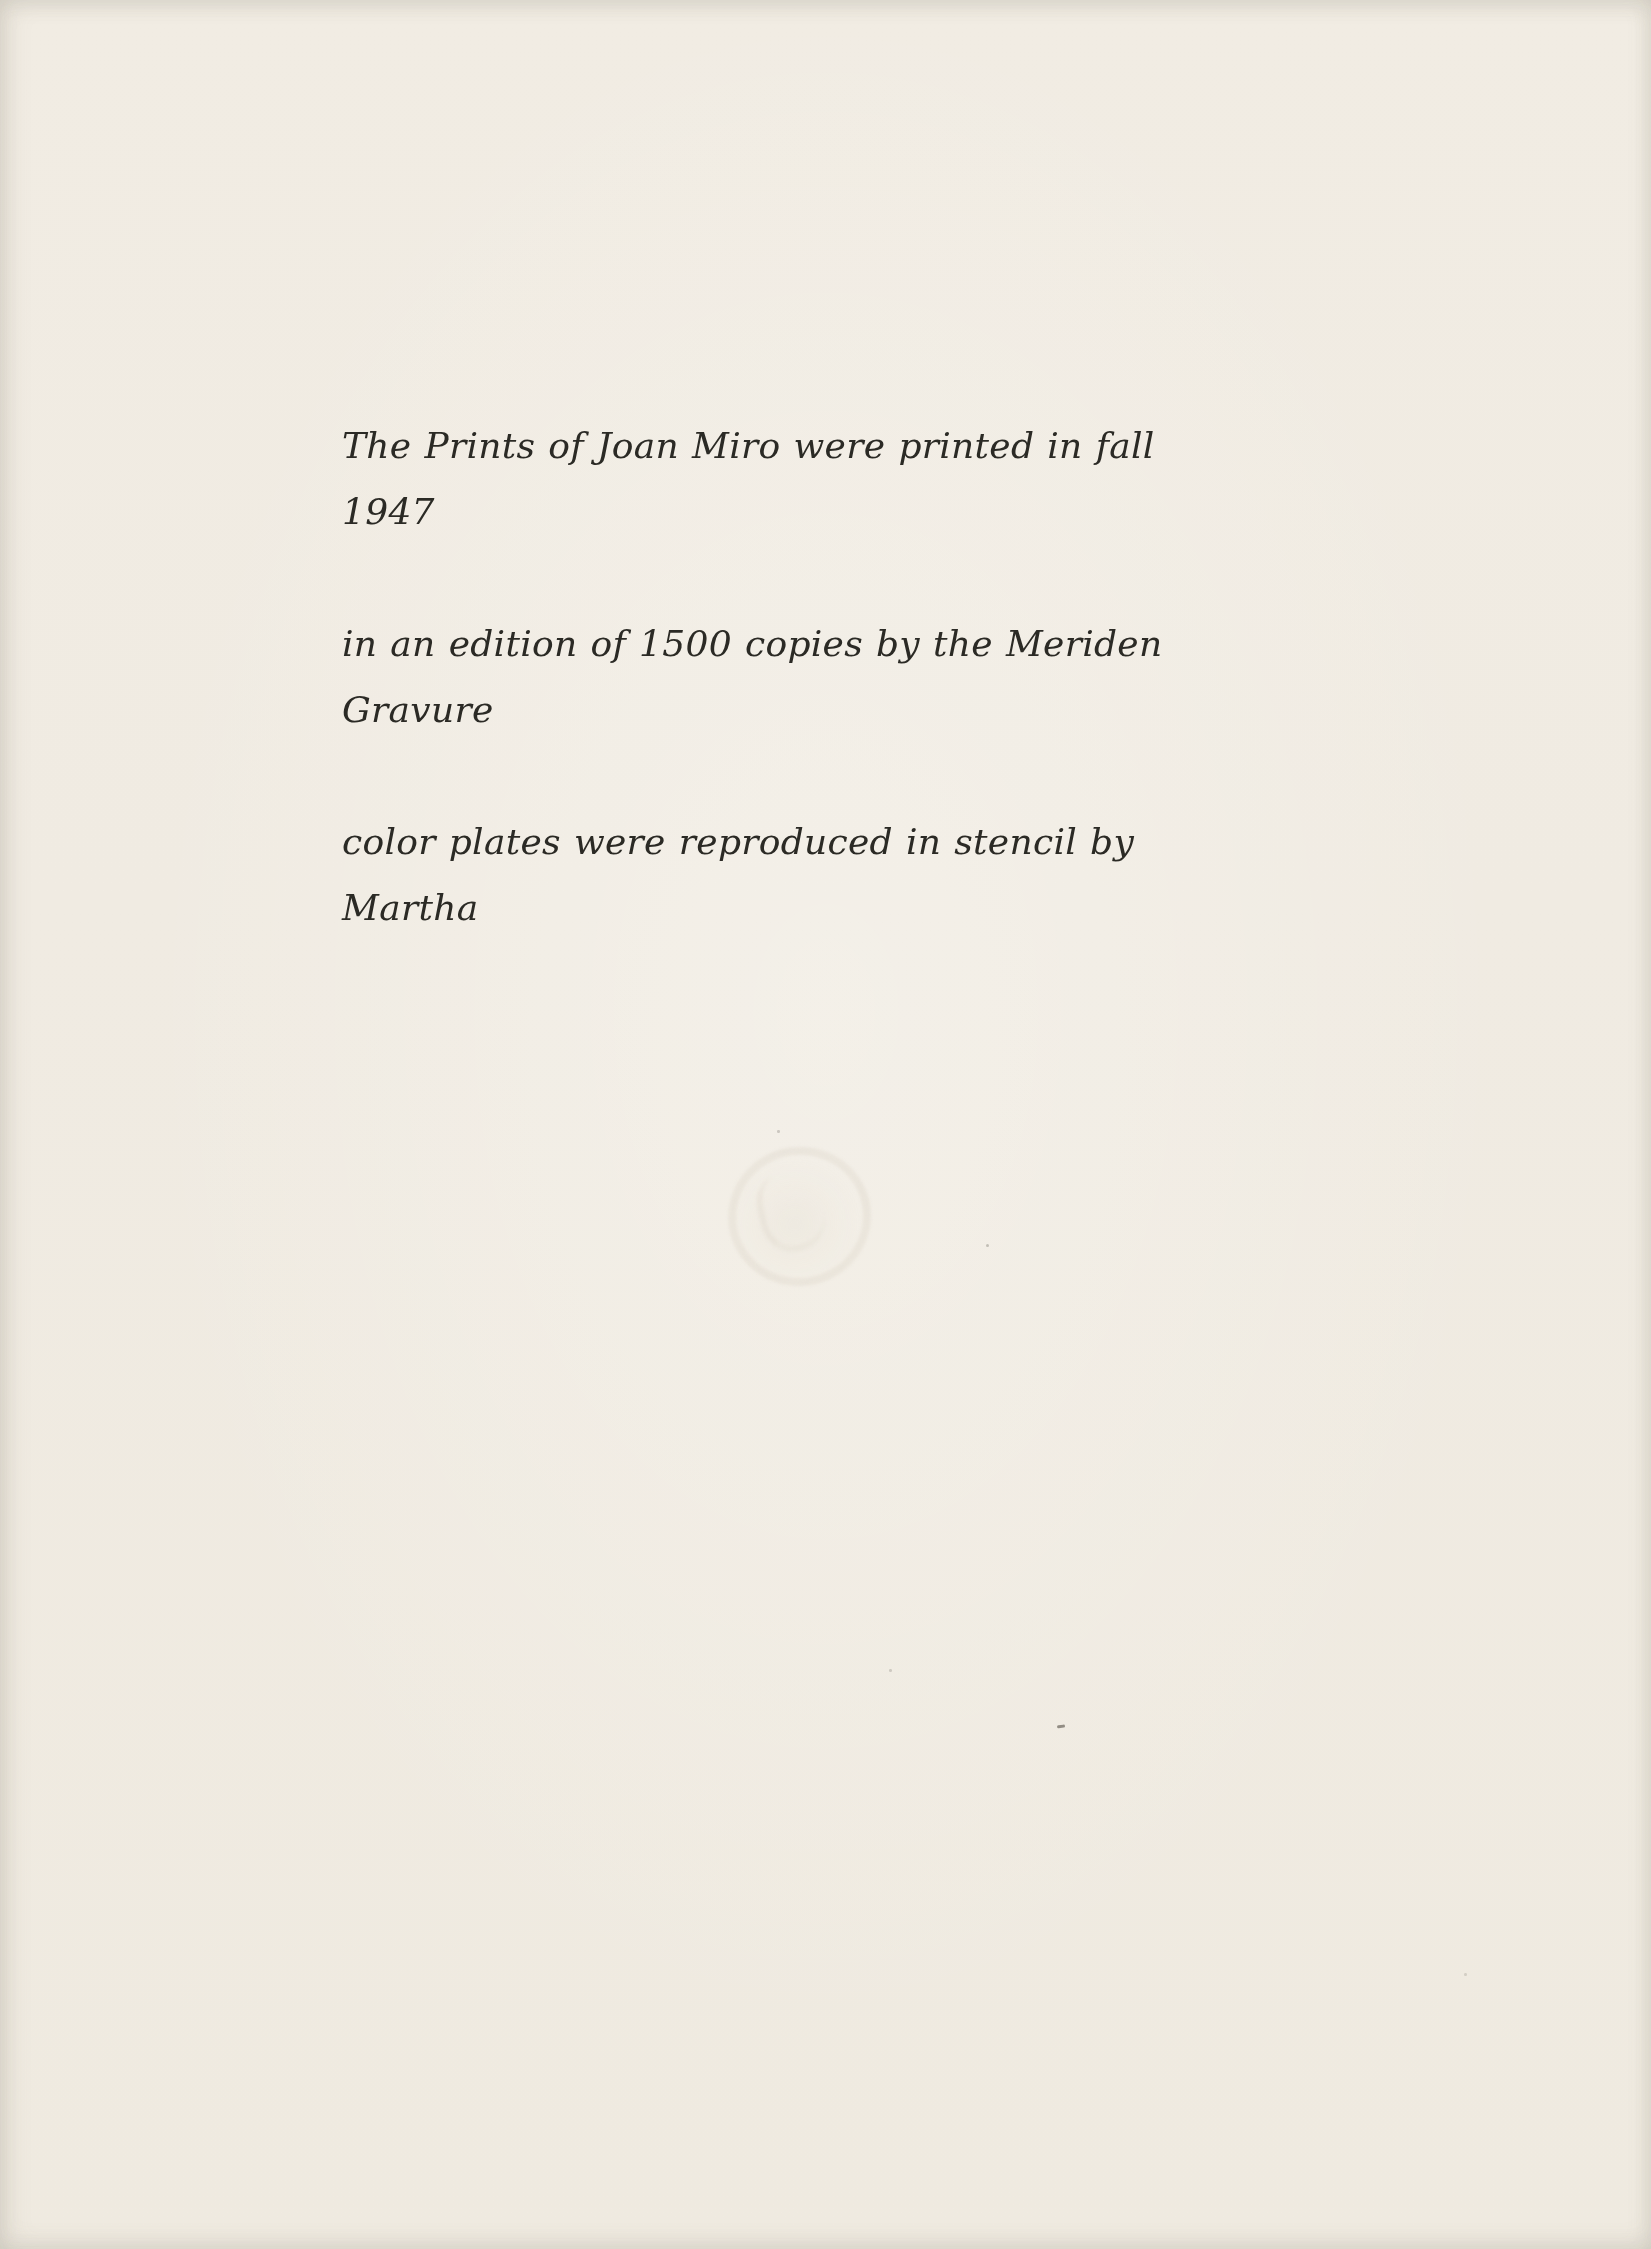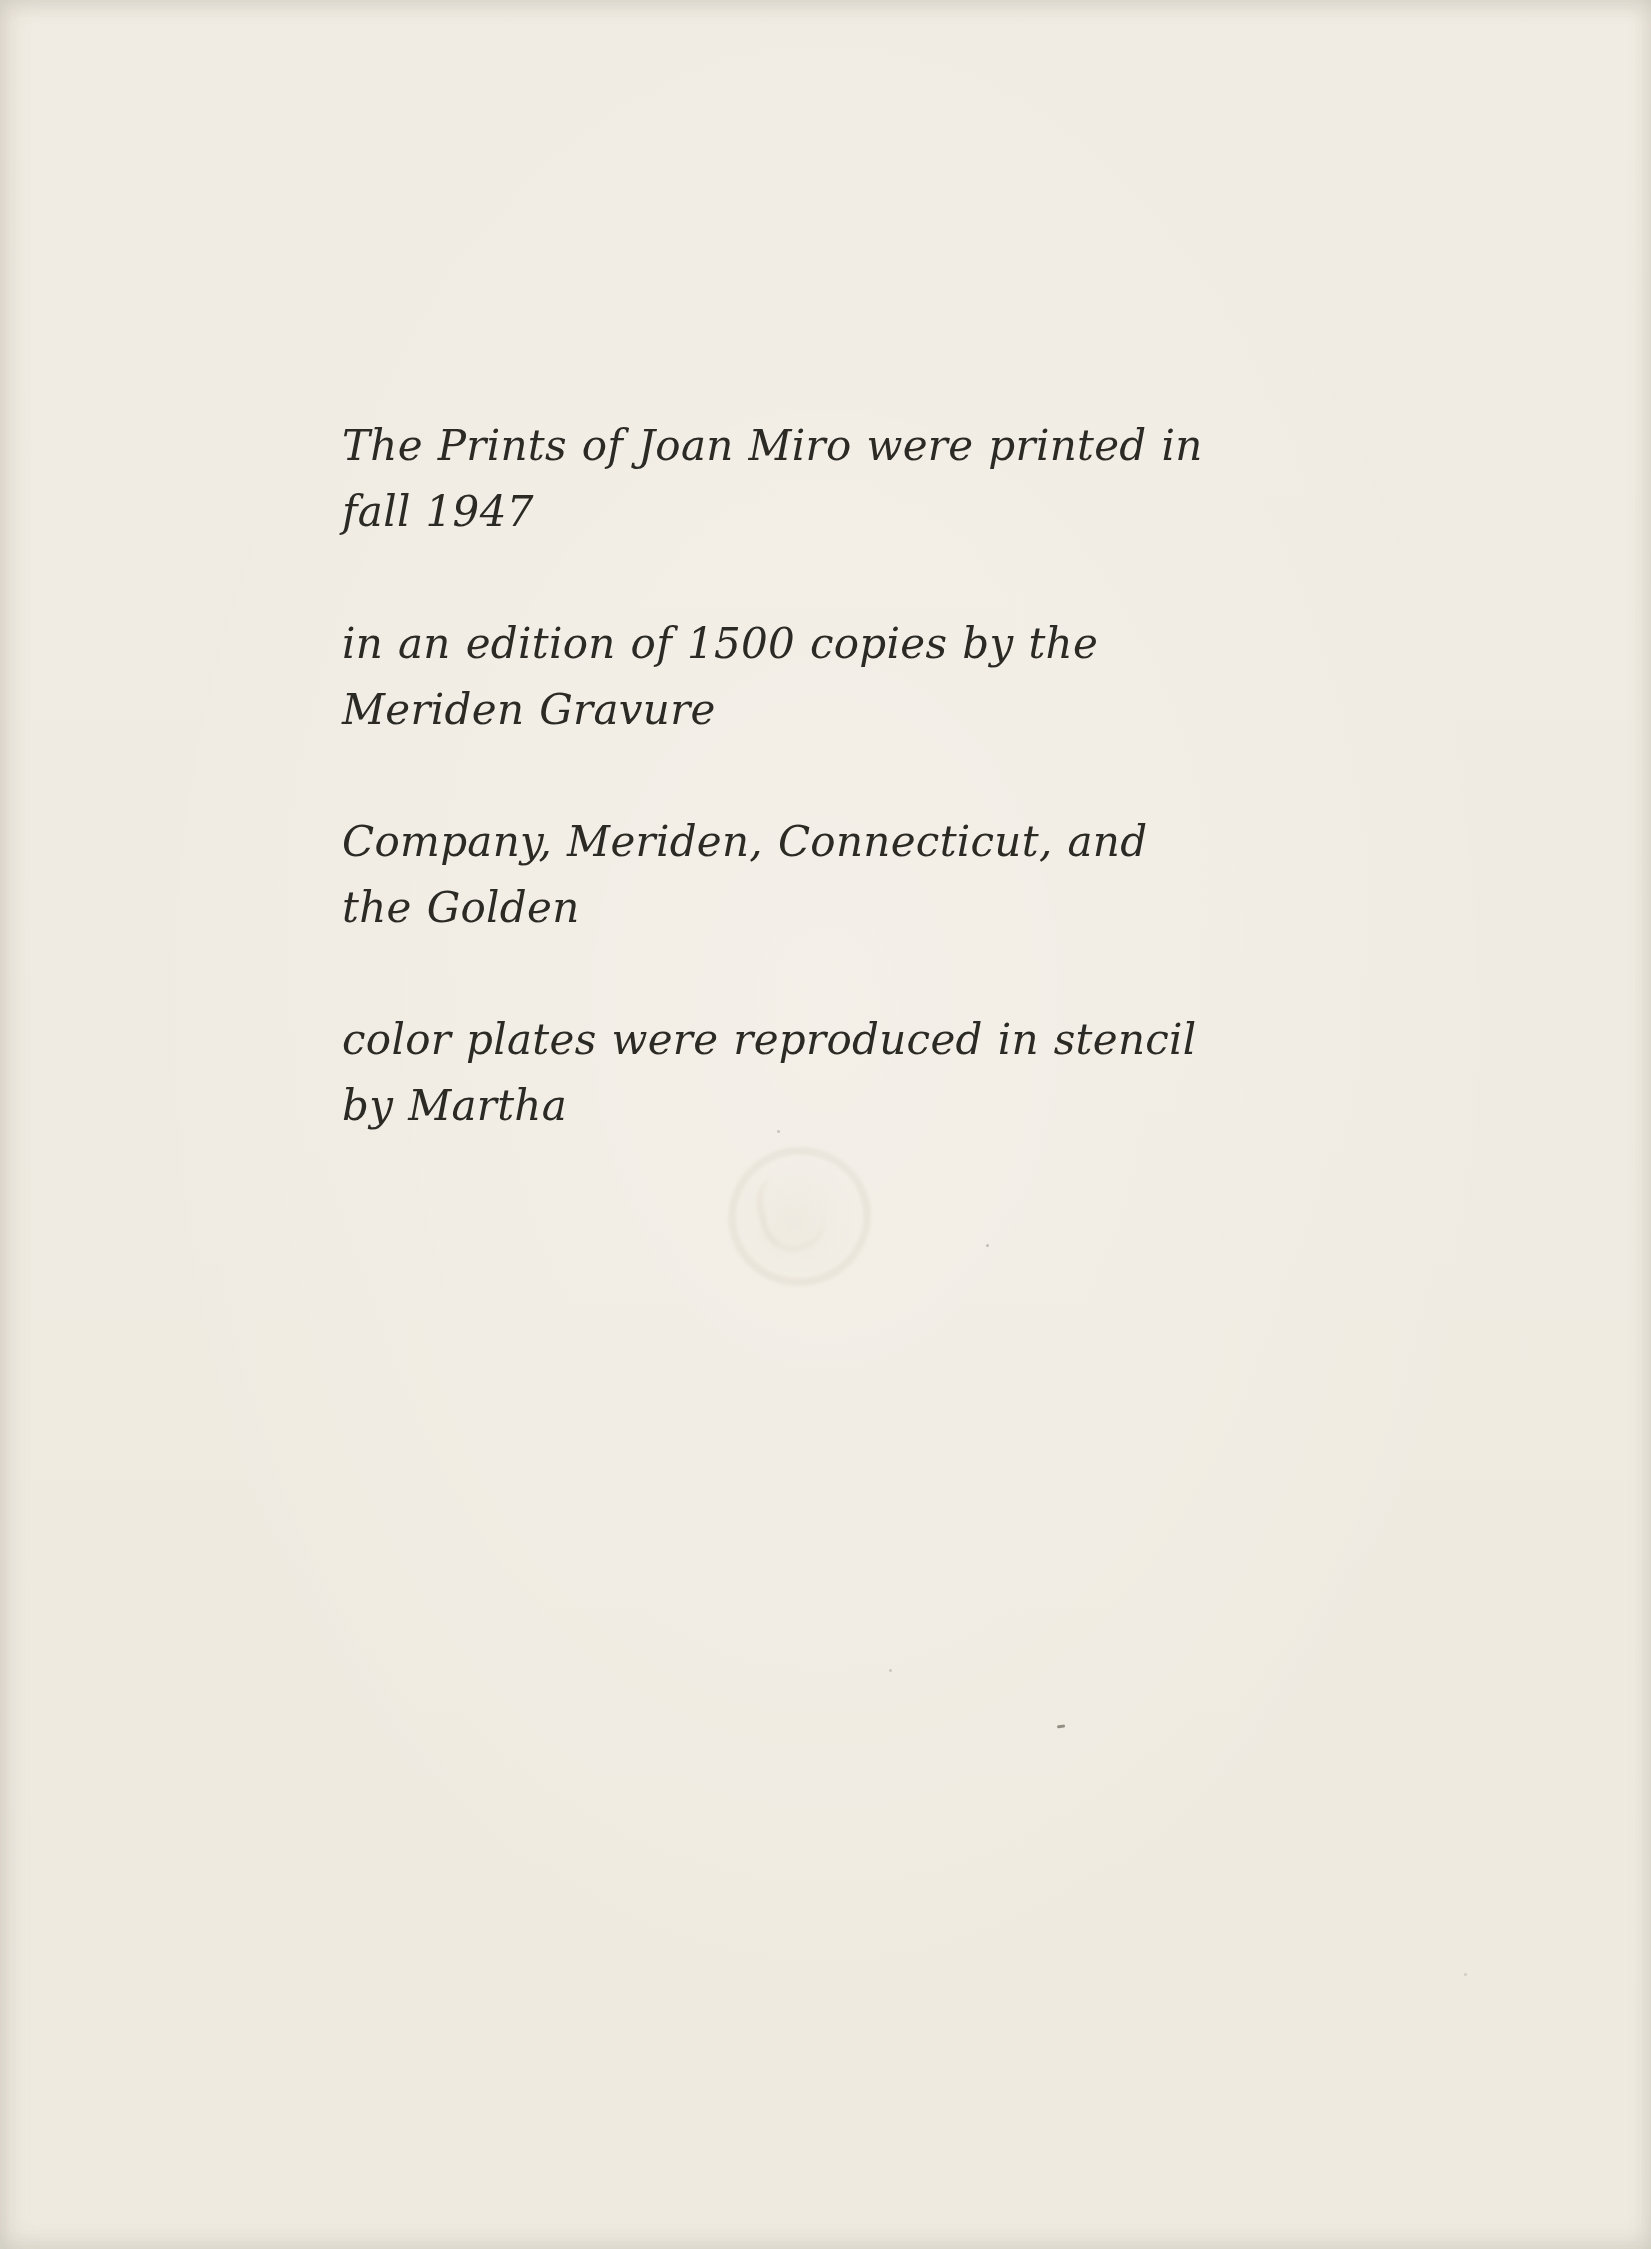--- a/index.html
+++ b/index.html
@@ -25,21 +25,21 @@
       inset 0 8.5px 18.7px rgba(120,110,95,0.08),
       inset 0 -10.2px 22px rgba(120,110,95,0.07);
   }
   .colophon {
     position: absolute;
     left: 342px;
     top: 281px;
     width: 883px;
     color: #2b2a25;
     font-style: italic;
-    font-size: 42px;
+    font-size: 36px;
     line-height: 66px;
     letter-spacing: 0.3px;
     word-spacing: 1.3px;
     white-space: pre-wrap;
     text-rendering: optimizeLegibility;
   }
   .colophon .line {
     height: 66px;
   }
   
@@ -79,21 +79,20 @@
   .speck.s5 { left: 1464px; top: 1973px; width: 2.5px; height: 3.4px; opacity: 0.3; }
 </style>
 </head>
 <body>
 
 <div class="page">
 
   <div class="colophon">
     <div class="line">The Prints of Joan Miro were printed in fall 1947</div>
     <div class="line">in an edition of 1500 copies by the Meriden Gravure</div>
-    <div class="line">Company, Meriden, Connecticut, and the Golden</div>
     <div class="line">color plates were reproduced in stencil by Martha</div>
   </div>
 
   <div class="watermark">
     <div class="watermark-inner"></div>
   </div>
 
   <div class="speck s1"></div>
   <div class="speck s2"></div>
   <div class="speck s3"></div>

